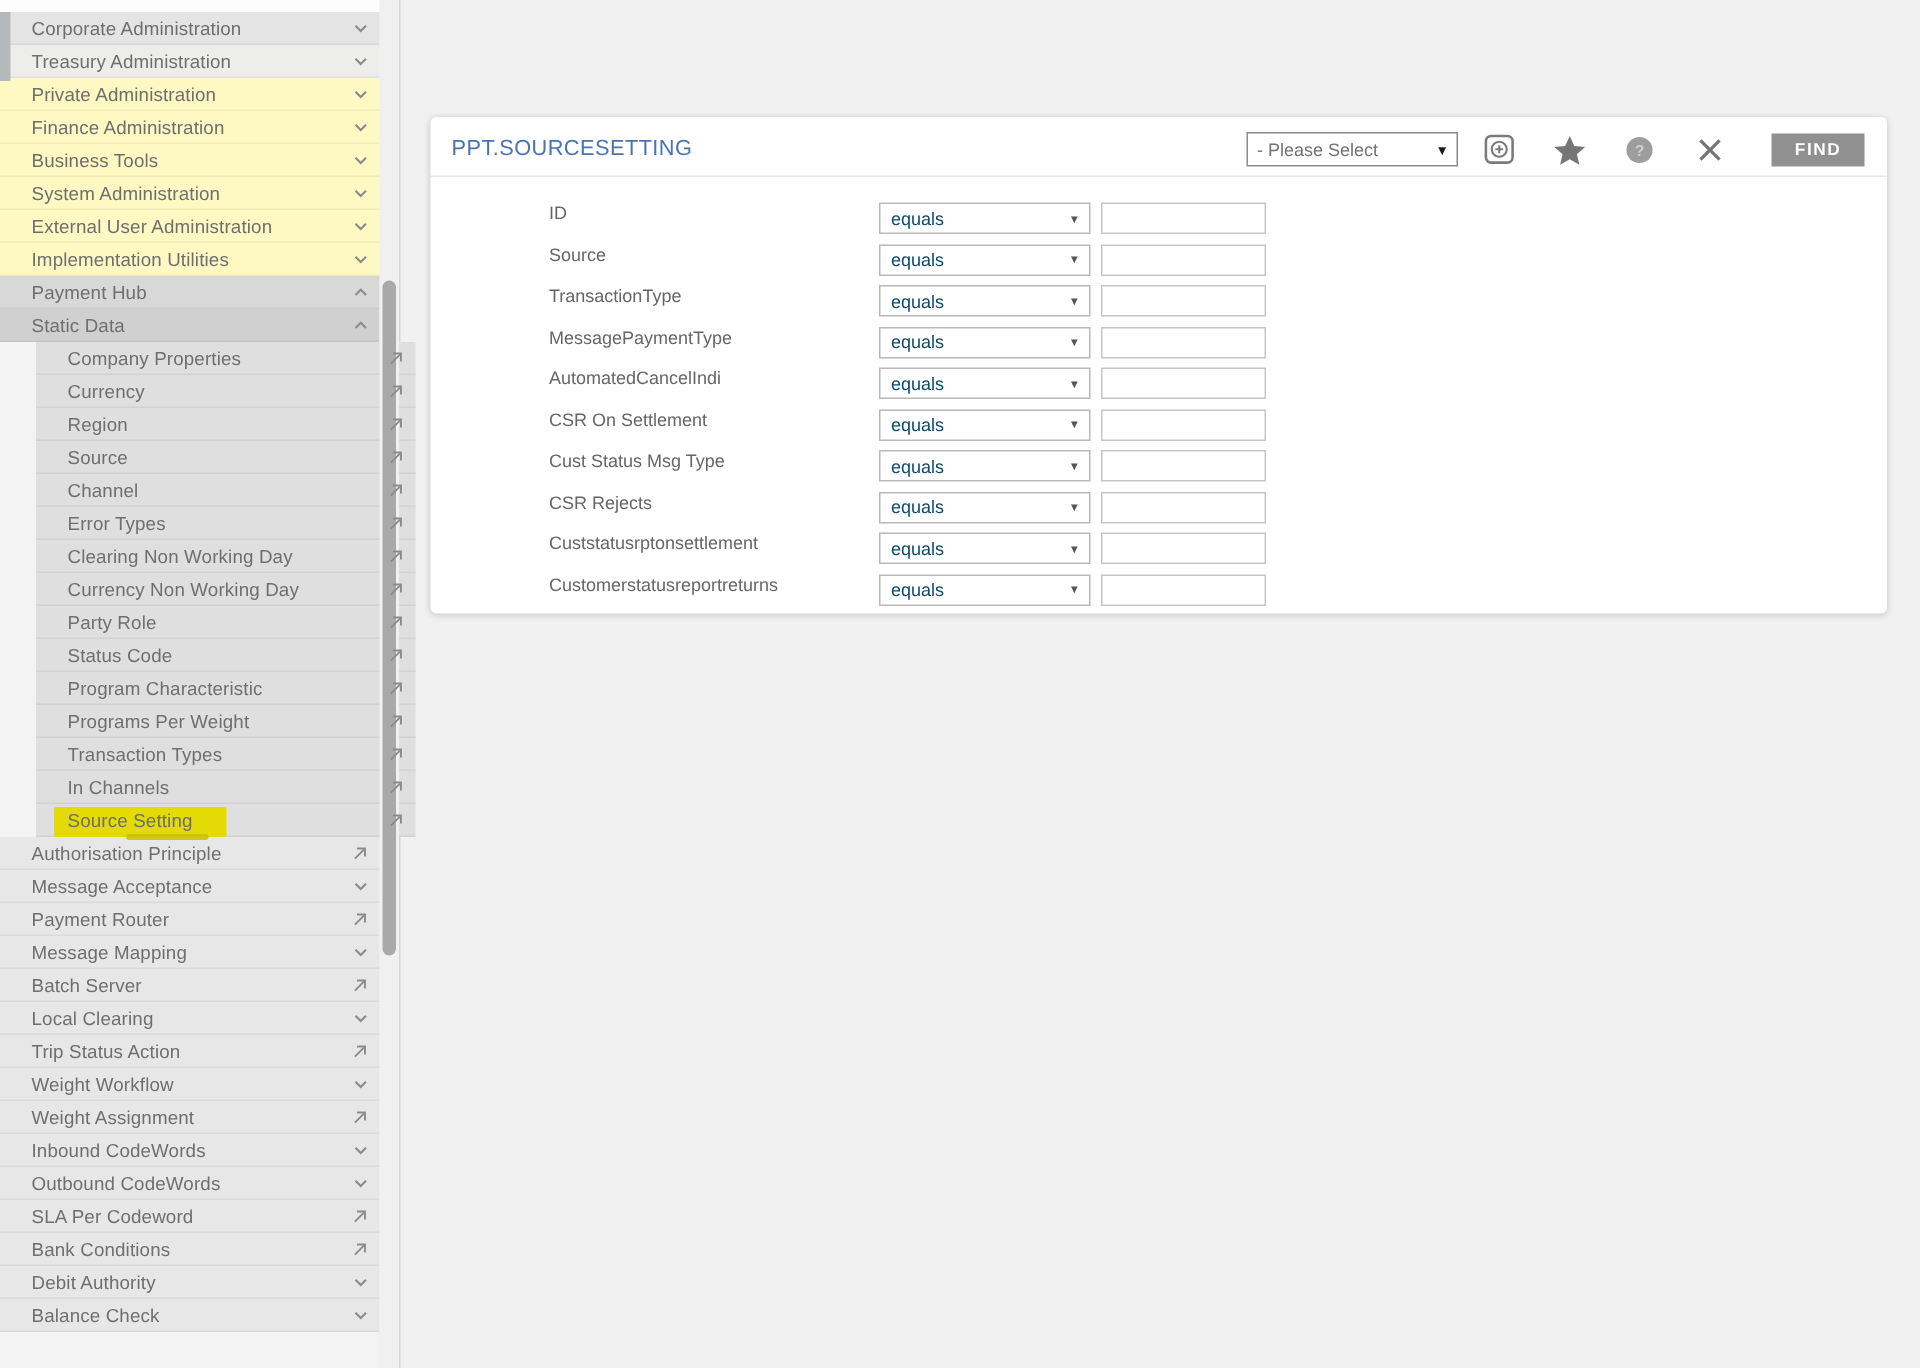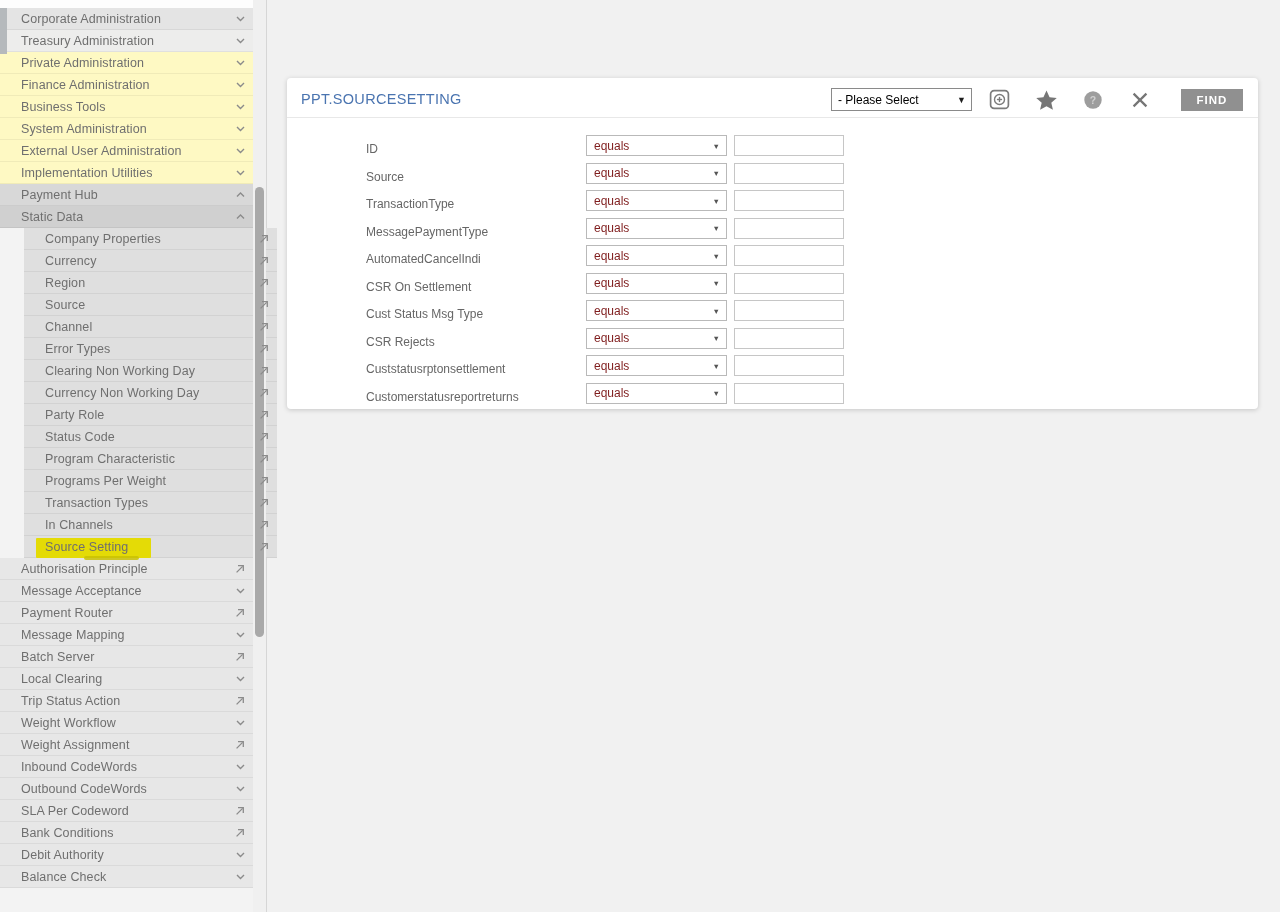--- a/index.html
+++ b/index.html
@@ -64,51 +64,51 @@
     height:40px; border-bottom:1px solid #e8e8e8; box-sizing:border-box;
     display:flex; align-items:center; padding:0 15px 0 14px;gap:39px;
   }
   .panel-title { font-size:14.5px; color:#4a74b0; letter-spacing:0.3px; padding-top:2px; }
   .controls { margin-left:auto; display:flex; align-items:center; padding-top:4px; }
   .preset-wrap { position:relative; width:141px; height:23px; margin-right:16px; }
   select.preset {
     width:100%; height:100%; box-sizing:border-box;
     appearance:none; -webkit-appearance:none; -moz-appearance:none;
     border:1px solid #8a8a8a; border-radius:0; background:#fff;
-    font-family:inherit; font-size:12px; color:#000000; padding:0 20px 0 6px;
+    font-family:inherit; font-size:12px; color:#737373; padding:0 20px 0 6px;
   }
   .preset-arrow {
     position:absolute; right:6px; top:50%; transform:translateY(-50%);
     font-size:9px; color:#1d1d1d; pointer-events:none;
   }
   .icon-btn {
     width:22px; height:22px; margin-right:25px; padding:0;
     background:none; border:none; cursor:pointer;
     display:flex; align-items:center; justify-content:center; line-height:0;
   }
   .icon-btn.last { margin-right:30px; }
   .find-btn {
     width:62px; height:22px; border:none; cursor:pointer;
     background:#909090; color:#ffffff;
     font-family:inherit; font-size:11.5px; font-weight:bold; letter-spacing:1px;
   }
 
   
   .search-form { padding-top:17px; }
-  .frow { display:flex; align-items:flex-end; height:21px; margin-bottom:6.5px; }
+  .frow { display:flex; align-items:flex-start; height:21px; margin-bottom:6.5px; }
   .flabel {
     flex:none; width:299px; padding-left:79px; box-sizing:border-box;
     font-size:12px; color:#666; white-space:nowrap;
   }
   .op-wrap { position:relative; flex:none; width:141px; height:21px; }
   select.op {
     width:100%; height:100%; box-sizing:border-box;
     appearance:none; -webkit-appearance:none; -moz-appearance:none;
     border:1px solid #b9b9b9; border-radius:0; background:#fff;
-    font-family:inherit; font-size:12px; color:#7f1d1d; padding:0 20px 0 7px;
+    font-family:inherit; font-size:12px; color:#0c4a6e; padding:0 20px 0 7px;
   }
   .op-arrow {
     position:absolute; right:7px; top:50%; transform:translateY(-50%);
     font-size:7.5px; color:#555; pointer-events:none;
   }
   input.fval {
     flex:none; width:110px; height:21px; box-sizing:border-box; margin-left:7px;
     border:1px solid #c6c6c6; border-radius:0; background:#fff;
     font-family:inherit; font-size:12px; color:#333; padding:0 5px;
   }

